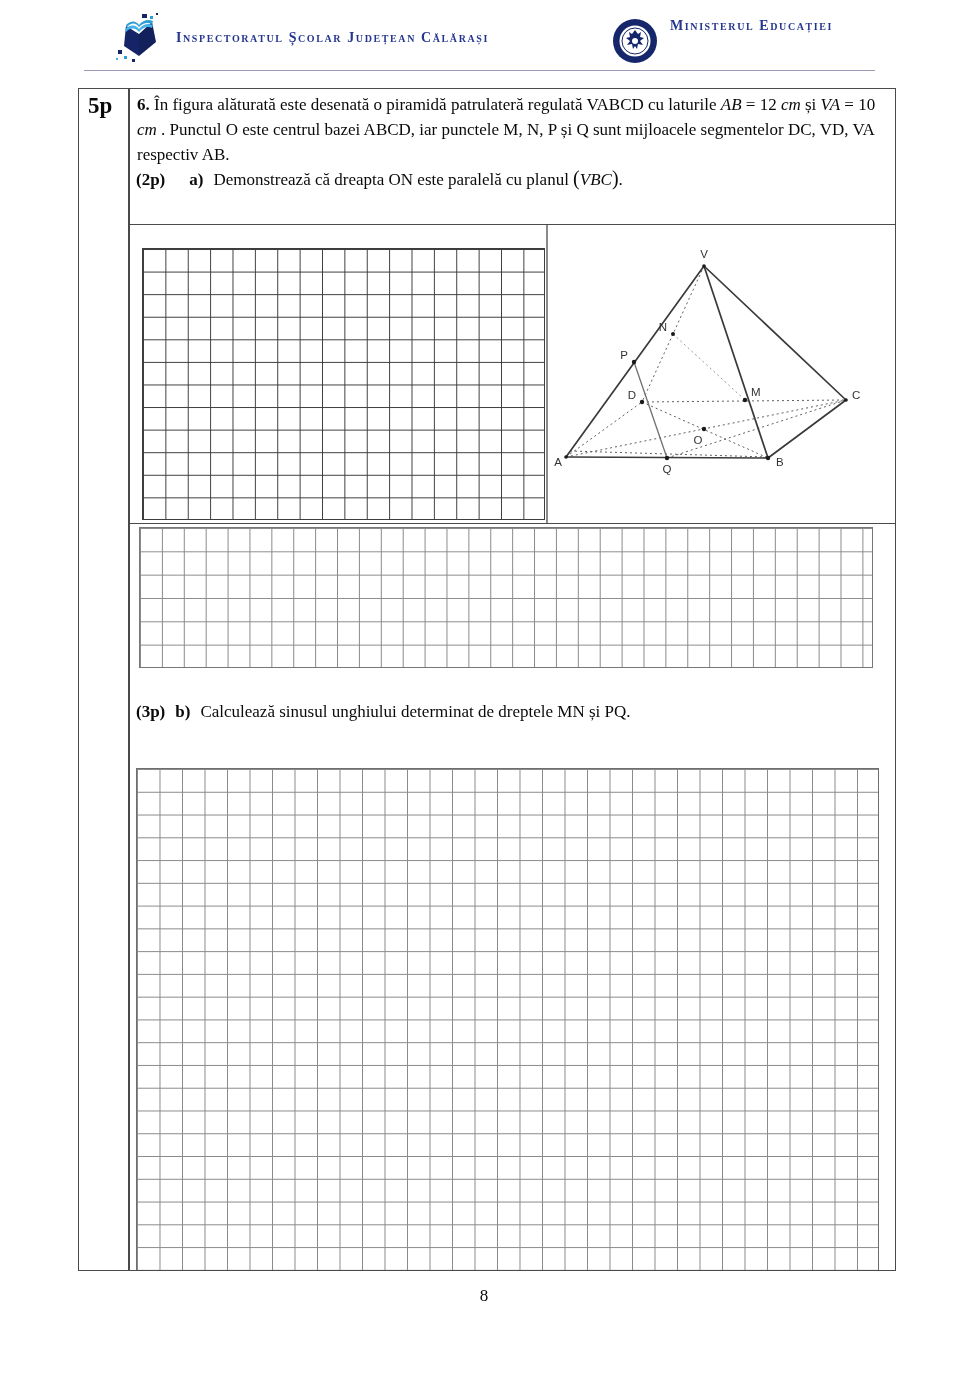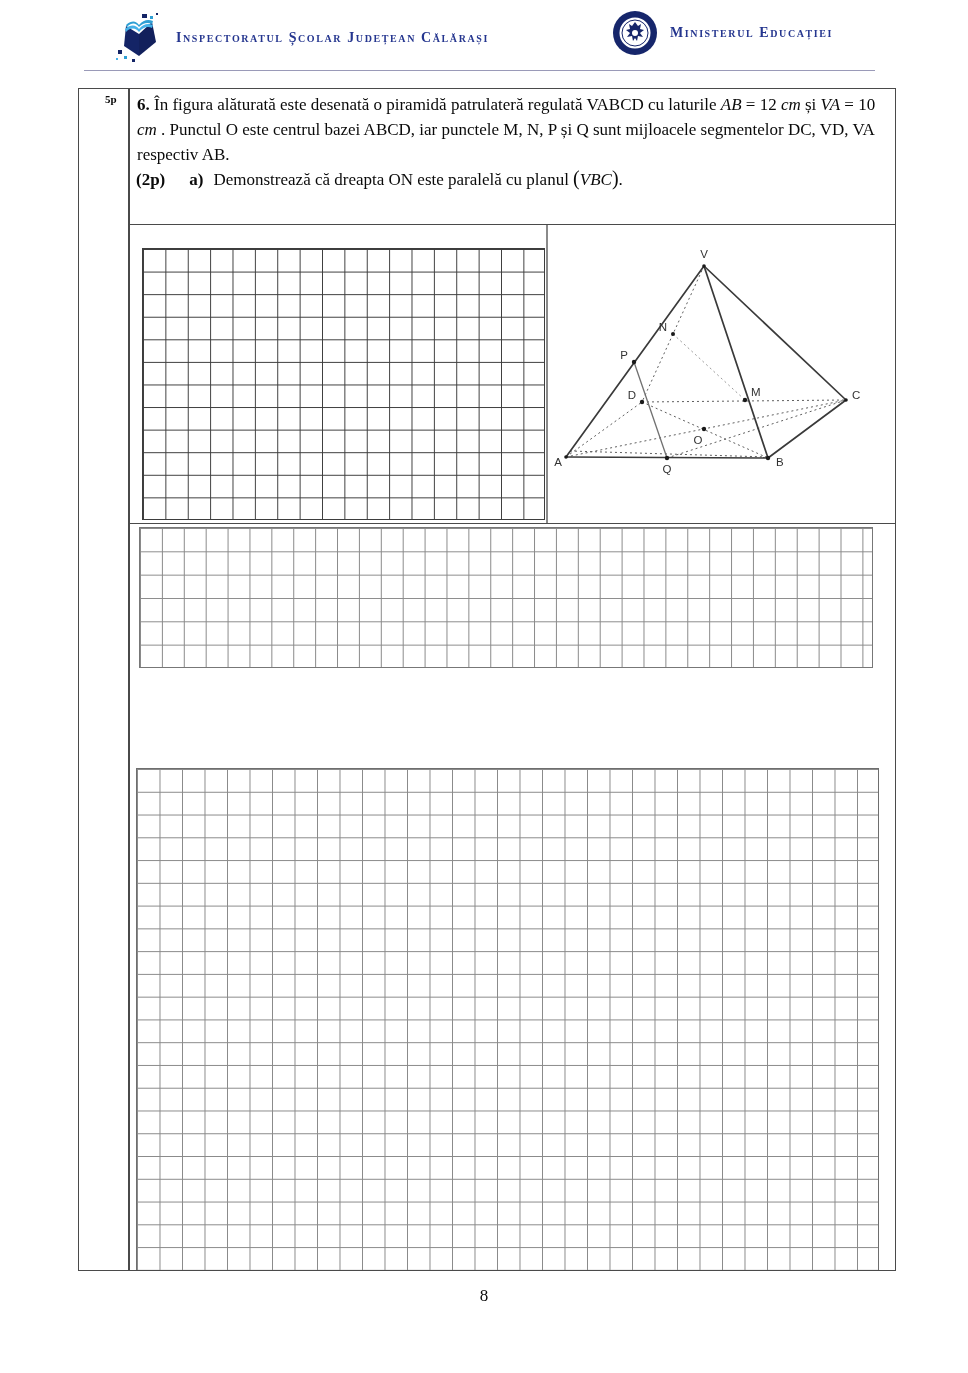--- a/index.html
+++ b/index.html
@@ -1,29 +1,29 @@
 <!DOCTYPE html>
 <html><head>
 <meta charset="utf-8">
 <style>
   * { margin:0; padding:0; box-sizing:border-box; }
   html,body { width:968px; height:1373px; background:#ffffff; font-family:"Liberation Serif", serif; color:#0a0a0a; }
   .page { position:relative; width:965px; height:1373px; overflow:hidden; }
 
   
   .hdr-left { position:absolute; left:112px; top:12px; display:flex; align-items:center; gap:10px; }
-  .hdr-right { position:absolute; left:612px; top:10px; display:flex; align-items:center; gap:12px; }
+  .hdr-right { position:absolute; left:612px; top:18px; display:flex; gap:12px; }
   .logo-text { font-family:"Liberation Serif", serif; font-variant:small-caps; letter-spacing:1.6px;
                font-size:14px; font-weight:bold; color:#25368f; white-space:nowrap; }
   .hdr-rule { position:absolute; left:84px; top:70px; width:791px; height:1px; background:#9a9ab8; }
 
   
   .exam-table { position:absolute; left:78px; top:88px; width:818px; height:1183px; border:1.5px solid #4a4a4a; }
   .col-divider { position:absolute; left:49px; top:0; width:1.5px; height:100%; background:#4a4a4a; }
-  .pts { position:absolute; left:26px; top:4px; font-weight:bold; font-size:11px; }
+  .pts { position:absolute; left:9px; top:4px; font-weight:bold; font-size:23px; }
 
   
   .stmt { position:absolute; left:58px; top:3px; width:756px; font-size:17px; line-height:25px; }
   .b { font-weight:bold; } .i { font-style:italic;margin-top:36px; }
   .paren { font-size:20px; }
   .part-line { position:absolute; left:57px; font-size:17px;text-align:right; }
   .part-a { top:78px; }
   .part-b { top:613px; }
   .part-pts { font-weight:bold; }
   .part-label { font-weight:bold; }
@@ -149,18 +149,20 @@
             <text x="10" y="241" text-anchor="middle">A</text>
             <text x="119" y="248" text-anchor="middle">Q</text>
             <text x="228" y="241" text-anchor="start">B</text>
           </g>
         </svg>
       </div>
     </div>
 
     <div class="grid grid2"></div>
 
+    <div class="part-line part-b"><span class="part-pts">(3p)</span><span class="gap2"></span><span class="part-label">b)</span><span class="gap2"></span><span>Calculează sinusul unghiului determinat de dreptele MN și PQ.</span>
+    </div>
 
     <div class="grid grid3"></div>
   </div>
 
   <div class="page-num">8</div>
 </div>
 
 </body></html>

